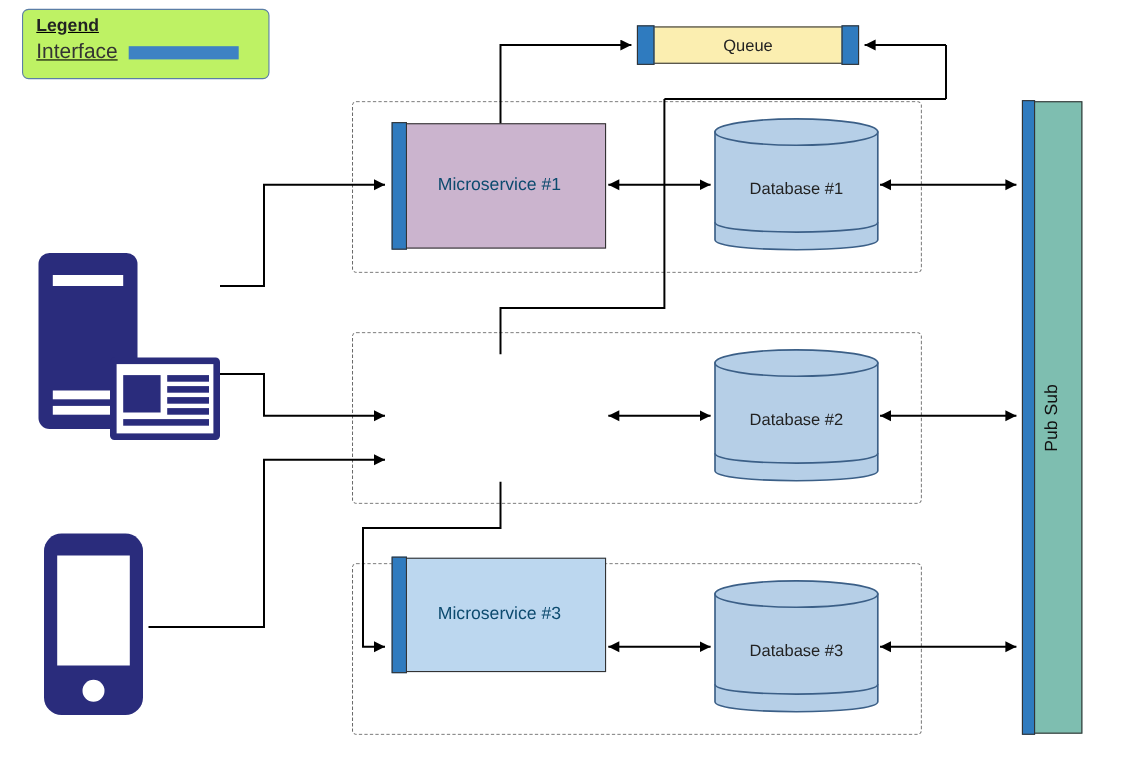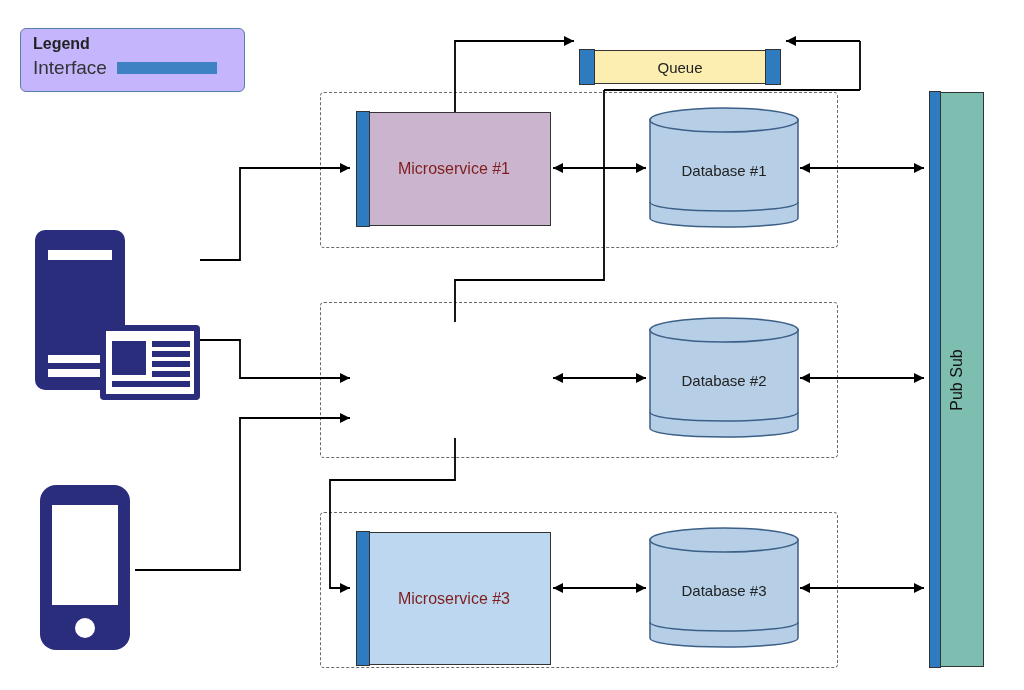--- a/index.html
+++ b/index.html
@@ -12,28 +12,29 @@
   }
   .stage {
     position: relative;
     width: 1024px;
     height: 690px;
   }
   
   .legend {
     position: absolute;
     left: 20px;
-    top: 28px;
+    top: 8px;
     width: 225px;
     height: 64px;
     border: 1px solid #5b7ea6;
     border-radius: 6px;
-    background: #c4b5fd;
+    background: #bef264;
     box-sizing: border-box;
     padding: 6px 12px;
+    text-decoration: underline;
   }
   .legend-title {
     font-weight: bold;
     font-size: 16px;
     color: #222;
   }
   .legend-row {
     display: flex;
     align-items: center;
     gap: 10px;
@@ -55,21 +56,21 @@
   }
   
   .msvc {
     position: absolute;
     border: 1.5px solid #333;
     box-sizing: border-box;
     display: flex;
     align-items: center;
     justify-content: center;
     font-size: 16px;
-    color: #7f1d1d;
+    color: #0c4a6e;
   }
   .msvc .iface-bar {
     position: absolute;
     left: -2px;
     top: -2px;
     bottom: -2px;
     width: 14px;
     background: #2f7bbf;
     border: 1.5px solid #333;
     box-sizing: border-box;
@@ -180,26 +181,26 @@
 </svg>
 
 <div class="container" style="left:320px; top:92px;  width:516px; height:154px;"></div>
 <div class="container" style="left:320px; top:302px; width:516px; height:154px;"></div>
 <div class="container" style="left:320px; top:512px; width:516px; height:154px;"></div>
 
 <div class="msvc" style="left:357px; top:112px; width:194px; height:114px; background:#cbb4ce;">
   <span class="iface-bar"></span>
   <span>Microservice #1</span>
 </div>
-<div class="msvc" style="left:357px; top:532px; width:194px; height:133px; background:#bcd7ef;text-align:right;">
+<div class="msvc" style="left:357px; top:507px; width:194px; height:104px; background:#bcd7ef;text-align:right;">
   <span class="iface-bar"></span>
   <span>Microservice #3</span>
 </div>
 
-<div class="queue" style="left:580px; top:24px; width:200px; height:34px;margin-top:26px;">
+<div class="queue" style="left:580px; top:24px; width:200px; height:34px;">
   <span class="queue-cap left"></span>
   <span class="queue-cap right"></span>
   <span>Queue</span>
 </div>
 
 <div class="pubsub" style="left:930px; top:92px; width:54px; height:575px;">
   <span class="iface-bar"></span>
   <span class="pubsub-label">Pub Sub</span>
 </div>
 

